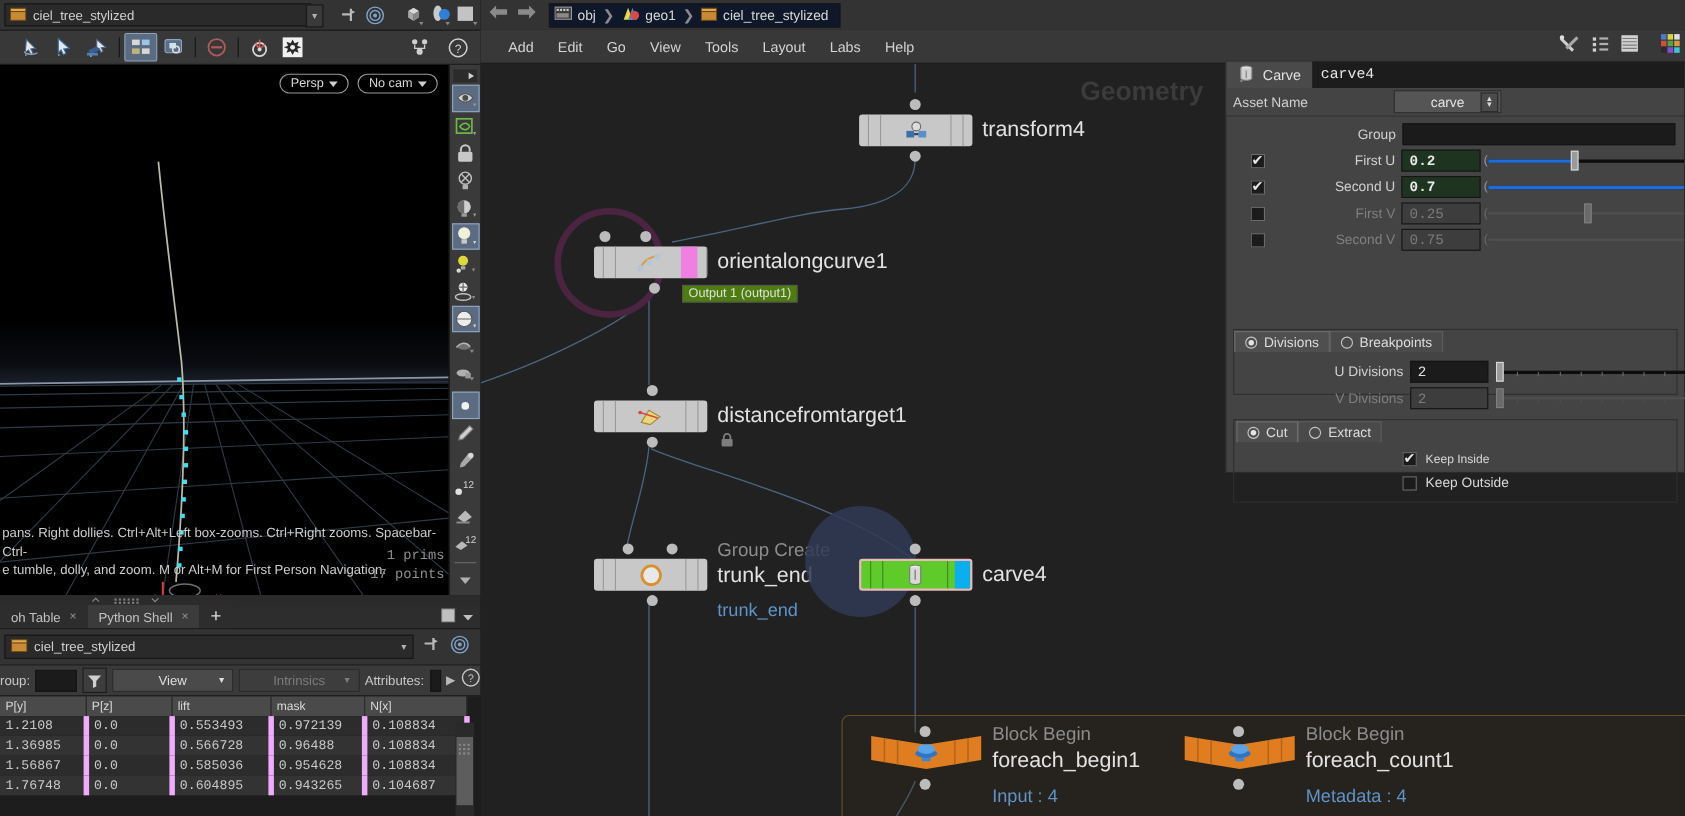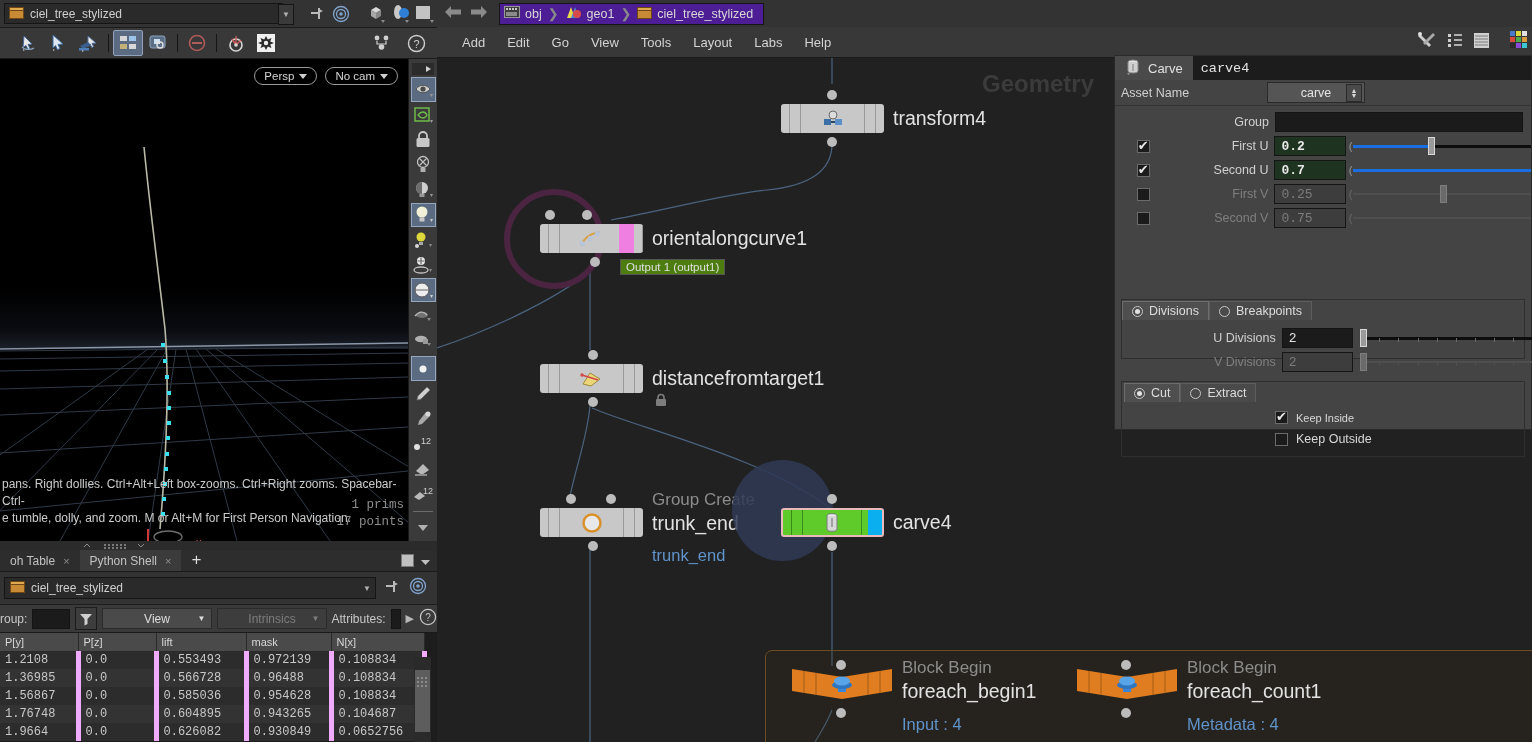--- a/index.html
+++ b/index.html
@@ -123,21 +123,21 @@
   .ss-scroll { position: absolute; right: 6px; top: 657px; width: 17px; height: 85px; background: #2a2a2a; }
   .ss-thumb { position: absolute; right: 7px; top: 670px; width: 15px; height: 62px; background: #5d5d5d; }
 
   
   #net { position: absolute; left: 437px; top: 0; width: 1095px; height: 742px; background: #1d1d1d; }
   .net-path {
     position: absolute; left: 0; top: 0; width: 1095px; height: 27px;
     background: #333; display: flex; align-items: center; padding-left: 6px; gap: 6px;
   }
   .crumbbox {
-    height: 22px; background: #4c1d95; border: 1px solid #151515; display: flex; align-items: center;
+    height: 22px; background: #0f172a; border: 1px solid #151515; display: flex; align-items: center;
     padding: 0 10px 0 4px;
   }
   .crumb { display: flex; align-items: center; gap: 5px; font-size: 12.5px; color: #d7d7d7; }
   .crumb-sep { color: #8a8a8a; font-size: 13px; margin: 0 6px 0 6px; }
   .net-menu {
     position: absolute; left: 0; top: 27px; width: 1095px; height: 31px;
     background: #383838; border-bottom: 1px solid #1a1a1a; display: flex; align-items: center; padding-left: 14px;
   }
   .mi { font-size: 13px; color: #d3d3d3; padding: 0 11px; }
   .net-menu-right { margin-left: auto; display: flex; align-items: center; gap: 10px; padding-right: 4px; }
@@ -694,27 +694,20 @@
           <td>0.954628</td>
           <td>0.108834</td>
         </tr>
         <tr>
           <td>1.76748</td>
           <td>0.0</td>
           <td>0.604895</td>
           <td>0.943265</td>
           <td>0.104687</td>
         </tr>
-        <tr>
-          <td>1.9664</td>
-          <td>0.0</td>
-          <td>0.626082</td>
-          <td>0.930849</td>
-          <td>0.0652756</td>
-        </tr>
       </tbody>
     </table>
   </div>
   <div class="ss-scroll"></div>
   <div class="ss-thumb"></div>
   <div style="position:absolute;right:9px;top:674px;">
     <svg width="11" height="11" viewBox="0 0 11 11">
           <g fill="#8a8a8a">
             <rect x="0" y="0" width="2" height="2"></rect>
             <rect x="4" y="0" width="2" height="2"></rect>

